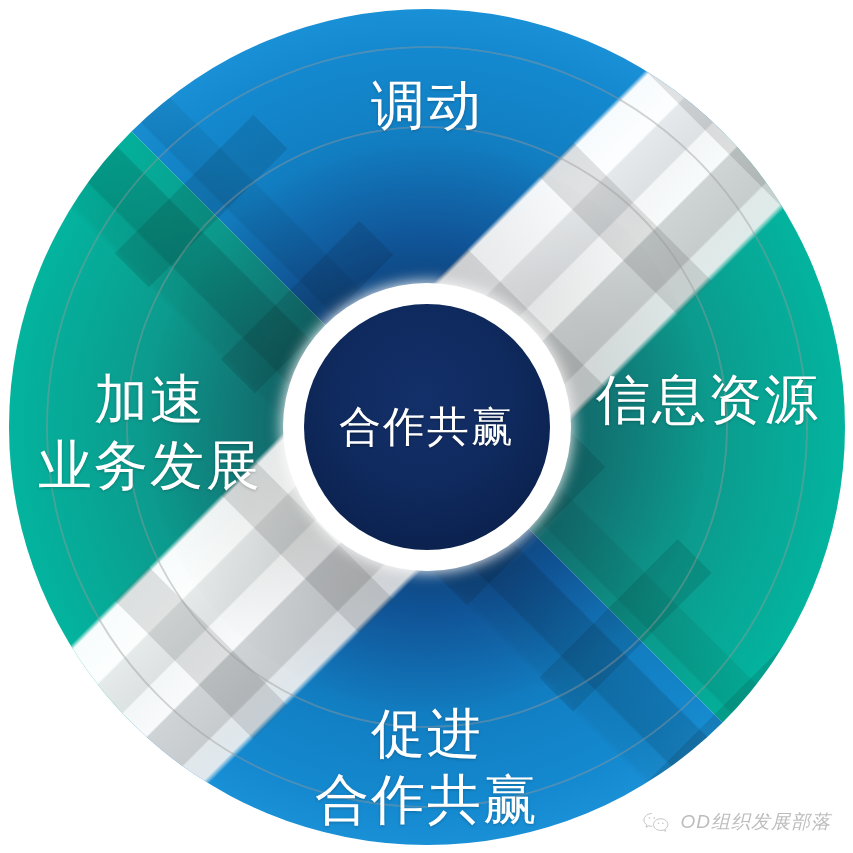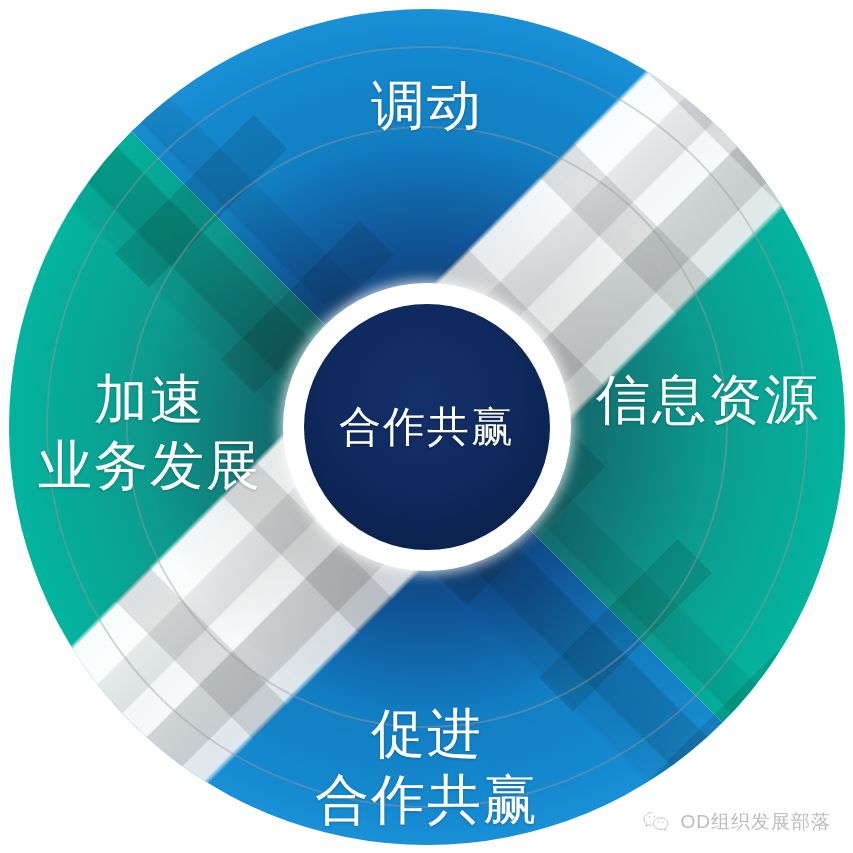--- a/index.html
+++ b/index.html
@@ -115,23 +115,24 @@
   .label .l1{display:block;}
   .label .l2{display:block;}
   .label-top{left:0;right:0;top:64px;}
   .label-bottom{left:0;right:0;top:692px;}
   .label-left{left:18px;top:358px;width:246px;}
   .label-right{right:14px;top:358px;width:246px;}
 
   
   .watermark{
     position:absolute;right:22px;bottom:18px;
-    display:flex;align-items:center;gap:9px;
+    display:flex;align-items:flex-end;gap:9px;
     color:#b9b9b9;font-size:19px;letter-spacing:1px;white-space:nowrap;
     opacity:.95;
+    font-style:italic;
   }
   .wm-icon{width:30px;height:24px;display:block;}
 </style>
 </head>
 <body>
 
 <div id="stage">
 
   <div class="diagram">
 

